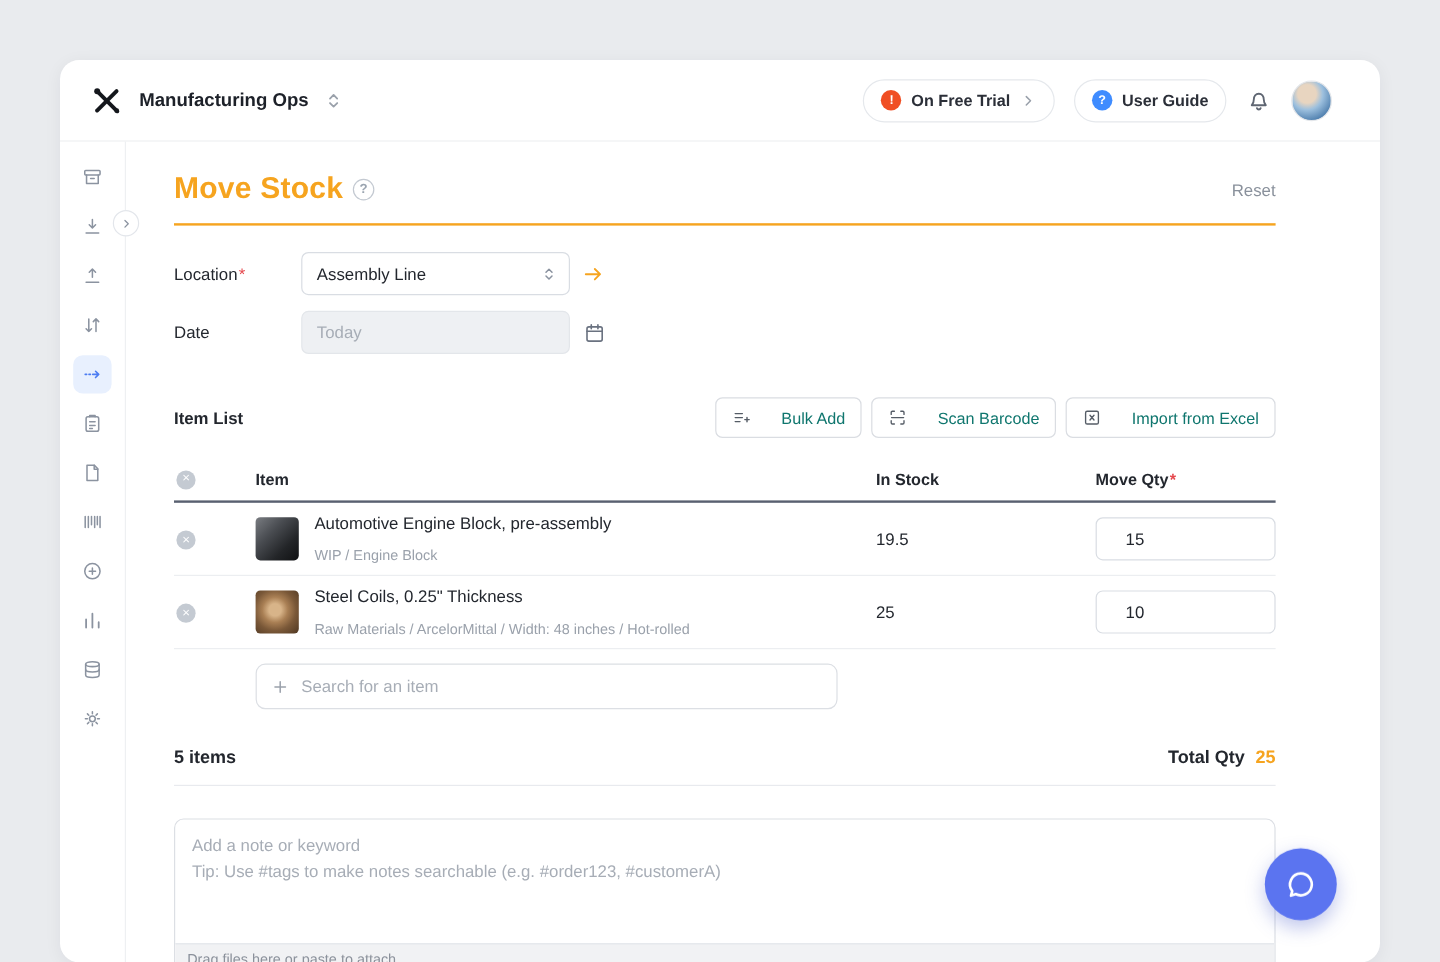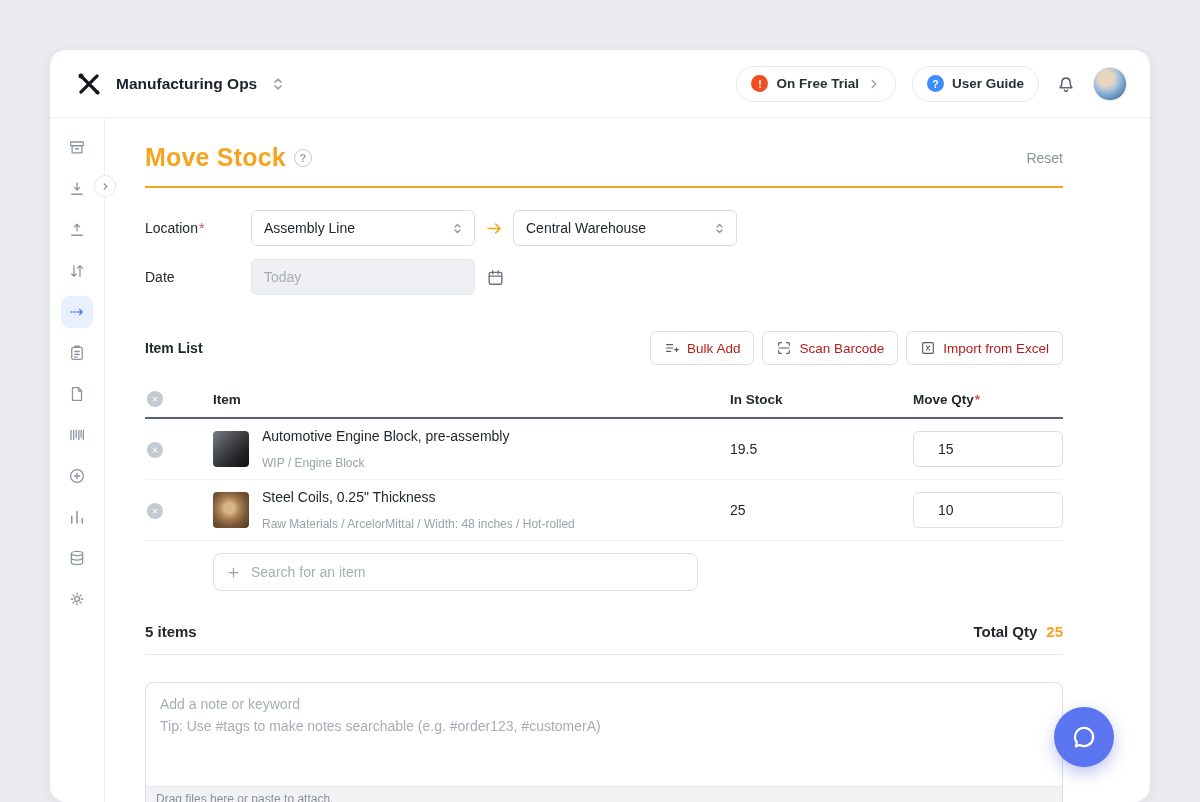--- a/index.html
+++ b/index.html
@@ -3,21 +3,21 @@
 <meta charset="utf-8">
 <style>
   *{box-sizing:border-box;margin:0;padding:0}
   html,body{width:1200px;height:802px}
   body{background:#e9ebee;font-family:"Liberation Sans",sans-serif;color:#2b2f38;overflow:hidden;position:relative}
   svg{display:block}
 
   .card{position:absolute;left:50px;top:50px;width:1100px;height:752px;background:#fff;border-radius:16px;box-shadow:0 3px 14px rgba(30,35,45,.06);overflow:hidden}
 
   
-  .topbar{height:68px;display:flex;align-items:center;padding:0 23px 0 24px;border-bottom:1px solid #eef0f2}
+  .topbar{height:68px;display:flex;align-items:center;padding:0 40px 0 24px;border-bottom:1px solid #eef0f2}
   .brand{display:flex;align-items:center;gap:12px}
   .logo{width:30px;height:30px;color:#14171c}
   .app-title{font-size:15.5px;font-weight:bold;color:#1d2129}
   .ws-switch{width:18px;height:18px;color:#9aa1ab;cursor:pointer}
   .topbar-right{margin-left:auto;display:flex;align-items:center;gap:16px}
   .pill{display:flex;align-items:center;gap:8px;height:36px;padding:0 14px;border:1px solid #e5e8ec;border-radius:18px;background:#fff;font-size:13.5px;font-weight:bold;color:#2b2f38;cursor:pointer;font-family:inherit}
   .dot-ic{width:17px;height:17px;border-radius:50%;display:flex;align-items:center;justify-content:center;color:#fff;font-size:10.5px;font-weight:bold}
   .chev-r{width:14px;height:14px;color:#9aa1ab}
   .bell{width:22px;height:22px;color:#5f6672;background:none;border:none;cursor:pointer;padding:0}
   .avatar{width:34px;height:34px;border-radius:50%;background:radial-gradient(circle at 38% 32%,#e8d5c0 0 26%,#9dc0de 45%,#4f7fae 78%,#27496e);cursor:pointer;border:1px solid #e3e6ea}
@@ -50,21 +50,21 @@
   .arrow-cell{width:38px;display:flex;justify-content:center;color:#f6a41f}
   .arrow-cell svg{width:19px;height:19px}
   .date-input{width:224px;height:36px;border:1px solid #e3e6ea;border-radius:6px;background:#eef0f3;padding:0 12px;font-size:14px;color:#6a7280;font-family:inherit}
   .date-input::placeholder{color:#a7adb6}
   .cal-ic{width:19px;height:19px;color:#6a7280;margin-left:11px}
 
   
   .il-head{margin-top:36px;display:flex;align-items:center}
   .il-label{font-size:14px;font-weight:bold;color:#23272e}
   .il-buttons{margin-left:auto;display:flex;gap:8px}
-  .tool-btn{height:34px;display:flex;align-items:center;gap:7px;padding:0 13px;border:1px solid #dadde2;border-radius:6px;background:#fff;font-size:13.5px;color:#b91c1c;cursor:pointer;font-family:inherit}
+  .tool-btn{height:34px;display:flex;align-items:center;gap:25px;padding:0 13px;border:1px solid #dadde2;border-radius:6px;background:#fff;font-size:13.5px;color:#0f766e;cursor:pointer;font-family:inherit}
   .tool-btn svg{width:16px;height:16px;color:#555c66}
 
   .tbl{margin-top:16px}
   .thead,.trow{display:grid;grid-template-columns:56px 529px 183px 150px;align-items:center}
   .thead{height:38px;border-bottom:2px solid #596070;font-size:13.5px;font-weight:bold;color:#23272e}
   .th-item{padding-left:12px}
   .trow{border-bottom:1px solid #eceef1;padding:9px 0}
   .rm-circ{width:16px;height:16px;border-radius:50%;background:#c4cad2;color:#fff;font-size:11px;line-height:15px;text-align:center;border:none;cursor:pointer;margin-left:2px;padding:0;font-family:inherit}
   .item-cell{display:flex;align-items:center;gap:13px;padding-left:12px}
   .thumb{width:36px;height:36px;border-radius:4px;flex:0 0 36px}
@@ -242,29 +242,20 @@
                     <path d="M8 9.5l4-4 4 4"></path>
                     <path d="M8 14.5l4 4 4-4"></path>
                   </svg>
               </span>
             </div>
             <span class="arrow-cell">
               <svg viewBox="0 0 24 24" fill="none" stroke="currentColor" stroke-width="2" stroke-linecap="round" stroke-linejoin="round">
                   <path d="M4 12h14.5M13.5 6.5L19 12l-5.5 5.5"></path>
                 </svg>
             </span>
-            <div class="selectbox">
-              <span>Central Warehouse</span>
-              <span class="updown">
-                <svg viewBox="0 0 24 24" fill="none" stroke="currentColor" stroke-width="2" stroke-linecap="round" stroke-linejoin="round">
-                    <path d="M8 9.5l4-4 4 4"></path>
-                    <path d="M8 14.5l4 4 4-4"></path>
-                  </svg>
-              </span>
-            </div>
           </div>
 
           <div class="frow">
             <span class="flabel">Date</span>
             <input class="date-input" disabled="" placeholder="Today" style="">
             <span class="cal-ic">
               <svg viewBox="0 0 24 24" fill="none" stroke="currentColor" stroke-width="1.7" stroke-linecap="round" stroke-linejoin="round">
                 <rect x="4" y="5.5" width="16" height="15" rx="2"></rect>
                   <path d="M4 10.2h16M8.5 3.5v4M15.5 3.5v4"></path>
               </svg>

